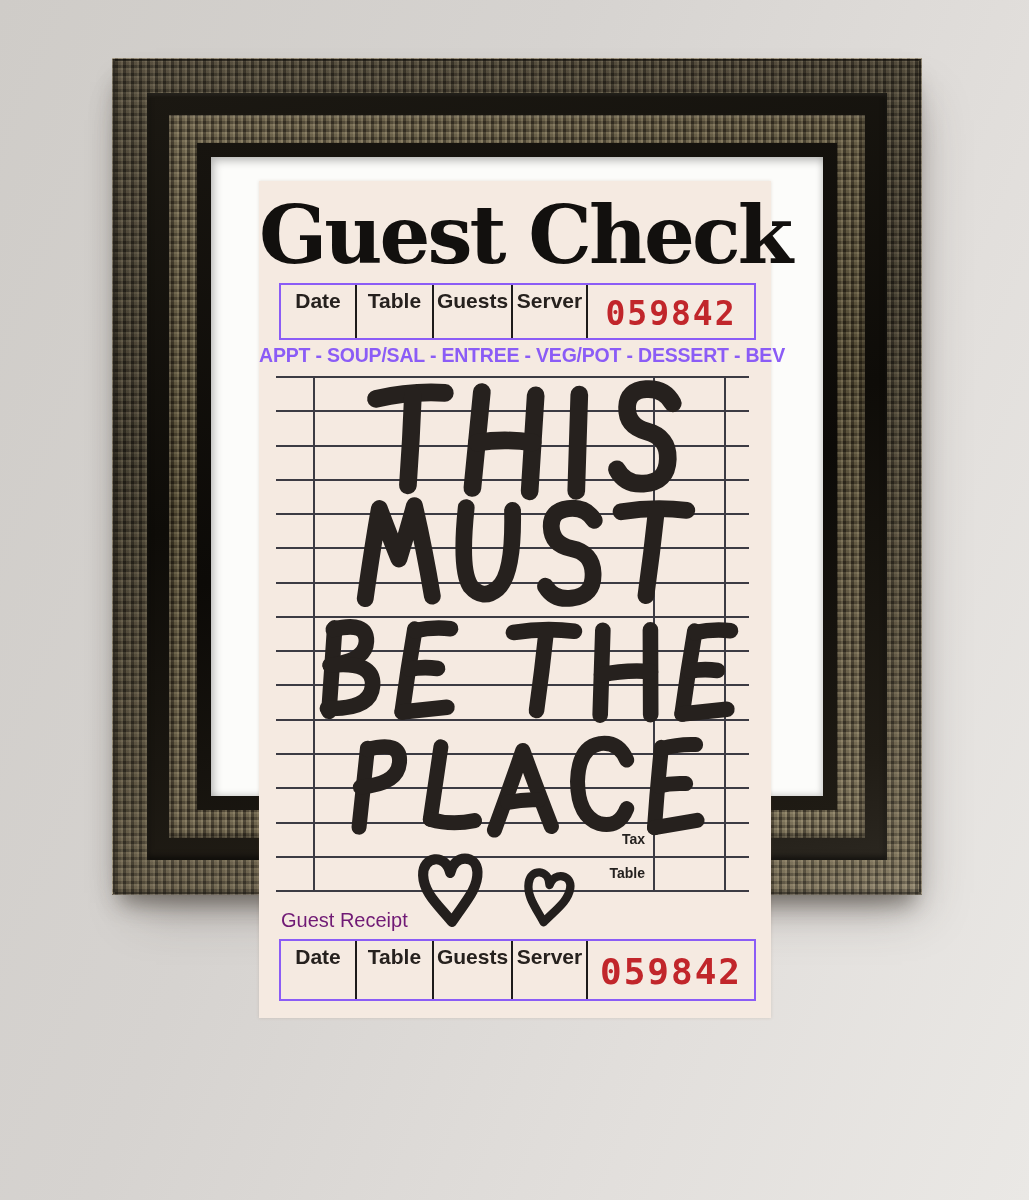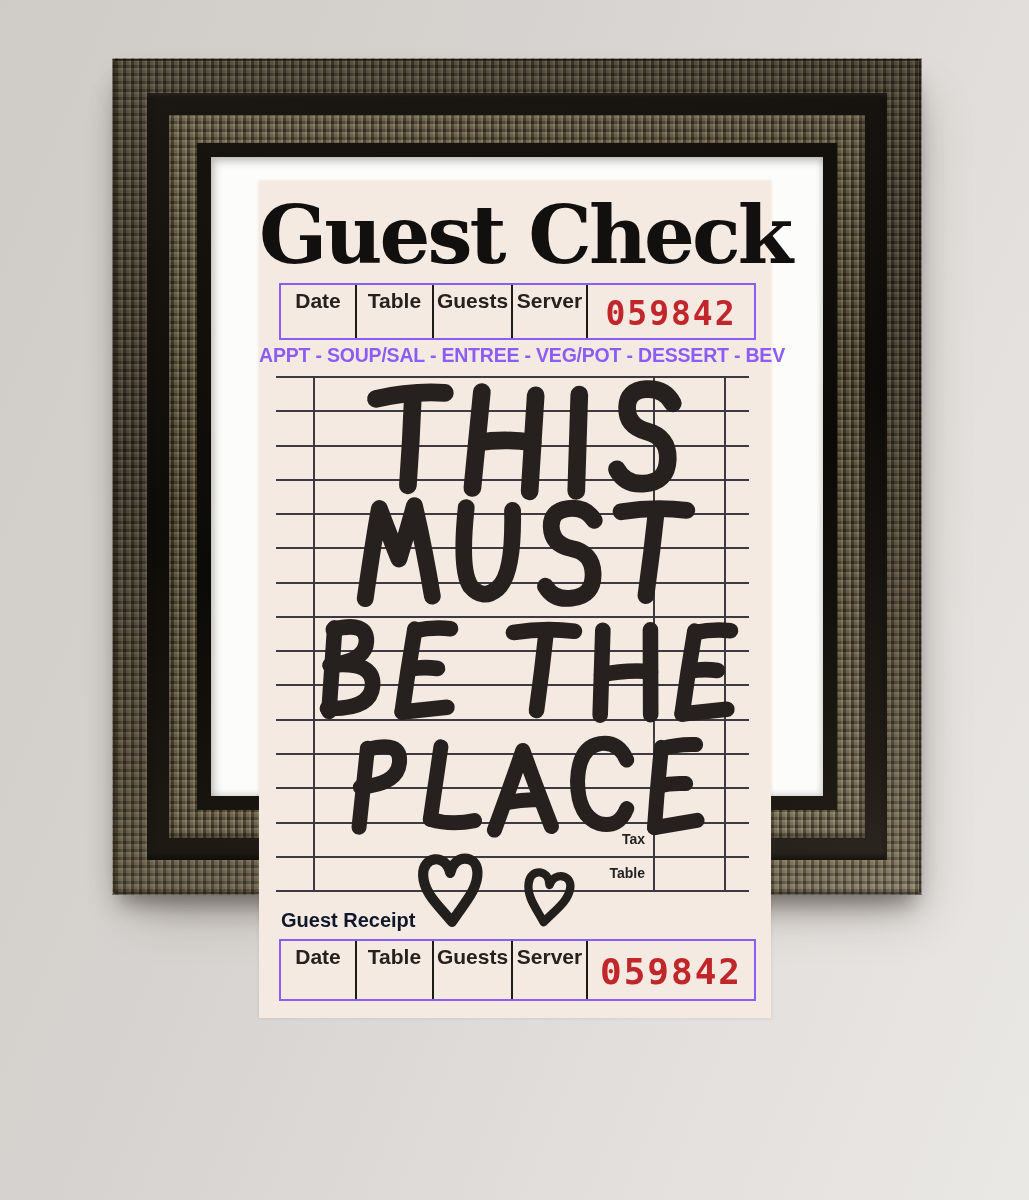--- a/index.html
+++ b/index.html
@@ -100,21 +100,21 @@
     align-items:center;justify-content:flex-end;font-weight:bold;font-size:14px;color:#24211f;
   }
   .sum-label.tax{top:641px;}
   .sum-label.total{top:675px;}
   
   .heart{position:absolute;z-index:5;}
   .heart-1{left:158px;top:668px;transform:rotate(-2deg);}
   .heart-2{left:260px;top:686px;transform:rotate(9deg);}
   
   .receipt-label{
-    position:absolute;left:22px;top:728px;font-weight:bold;font-size:20px;color:#0f172a;
+    position:absolute;left:22px;top:728px;font-weight:normal;font-size:20px;color:#701a75;
   }
 </style>
 </head>
 <body>
 
 <div class="stage">
   <div class="frame-a">
     <div class="frame-b">
       <div class="frame-c">
         <div class="frame-d">

